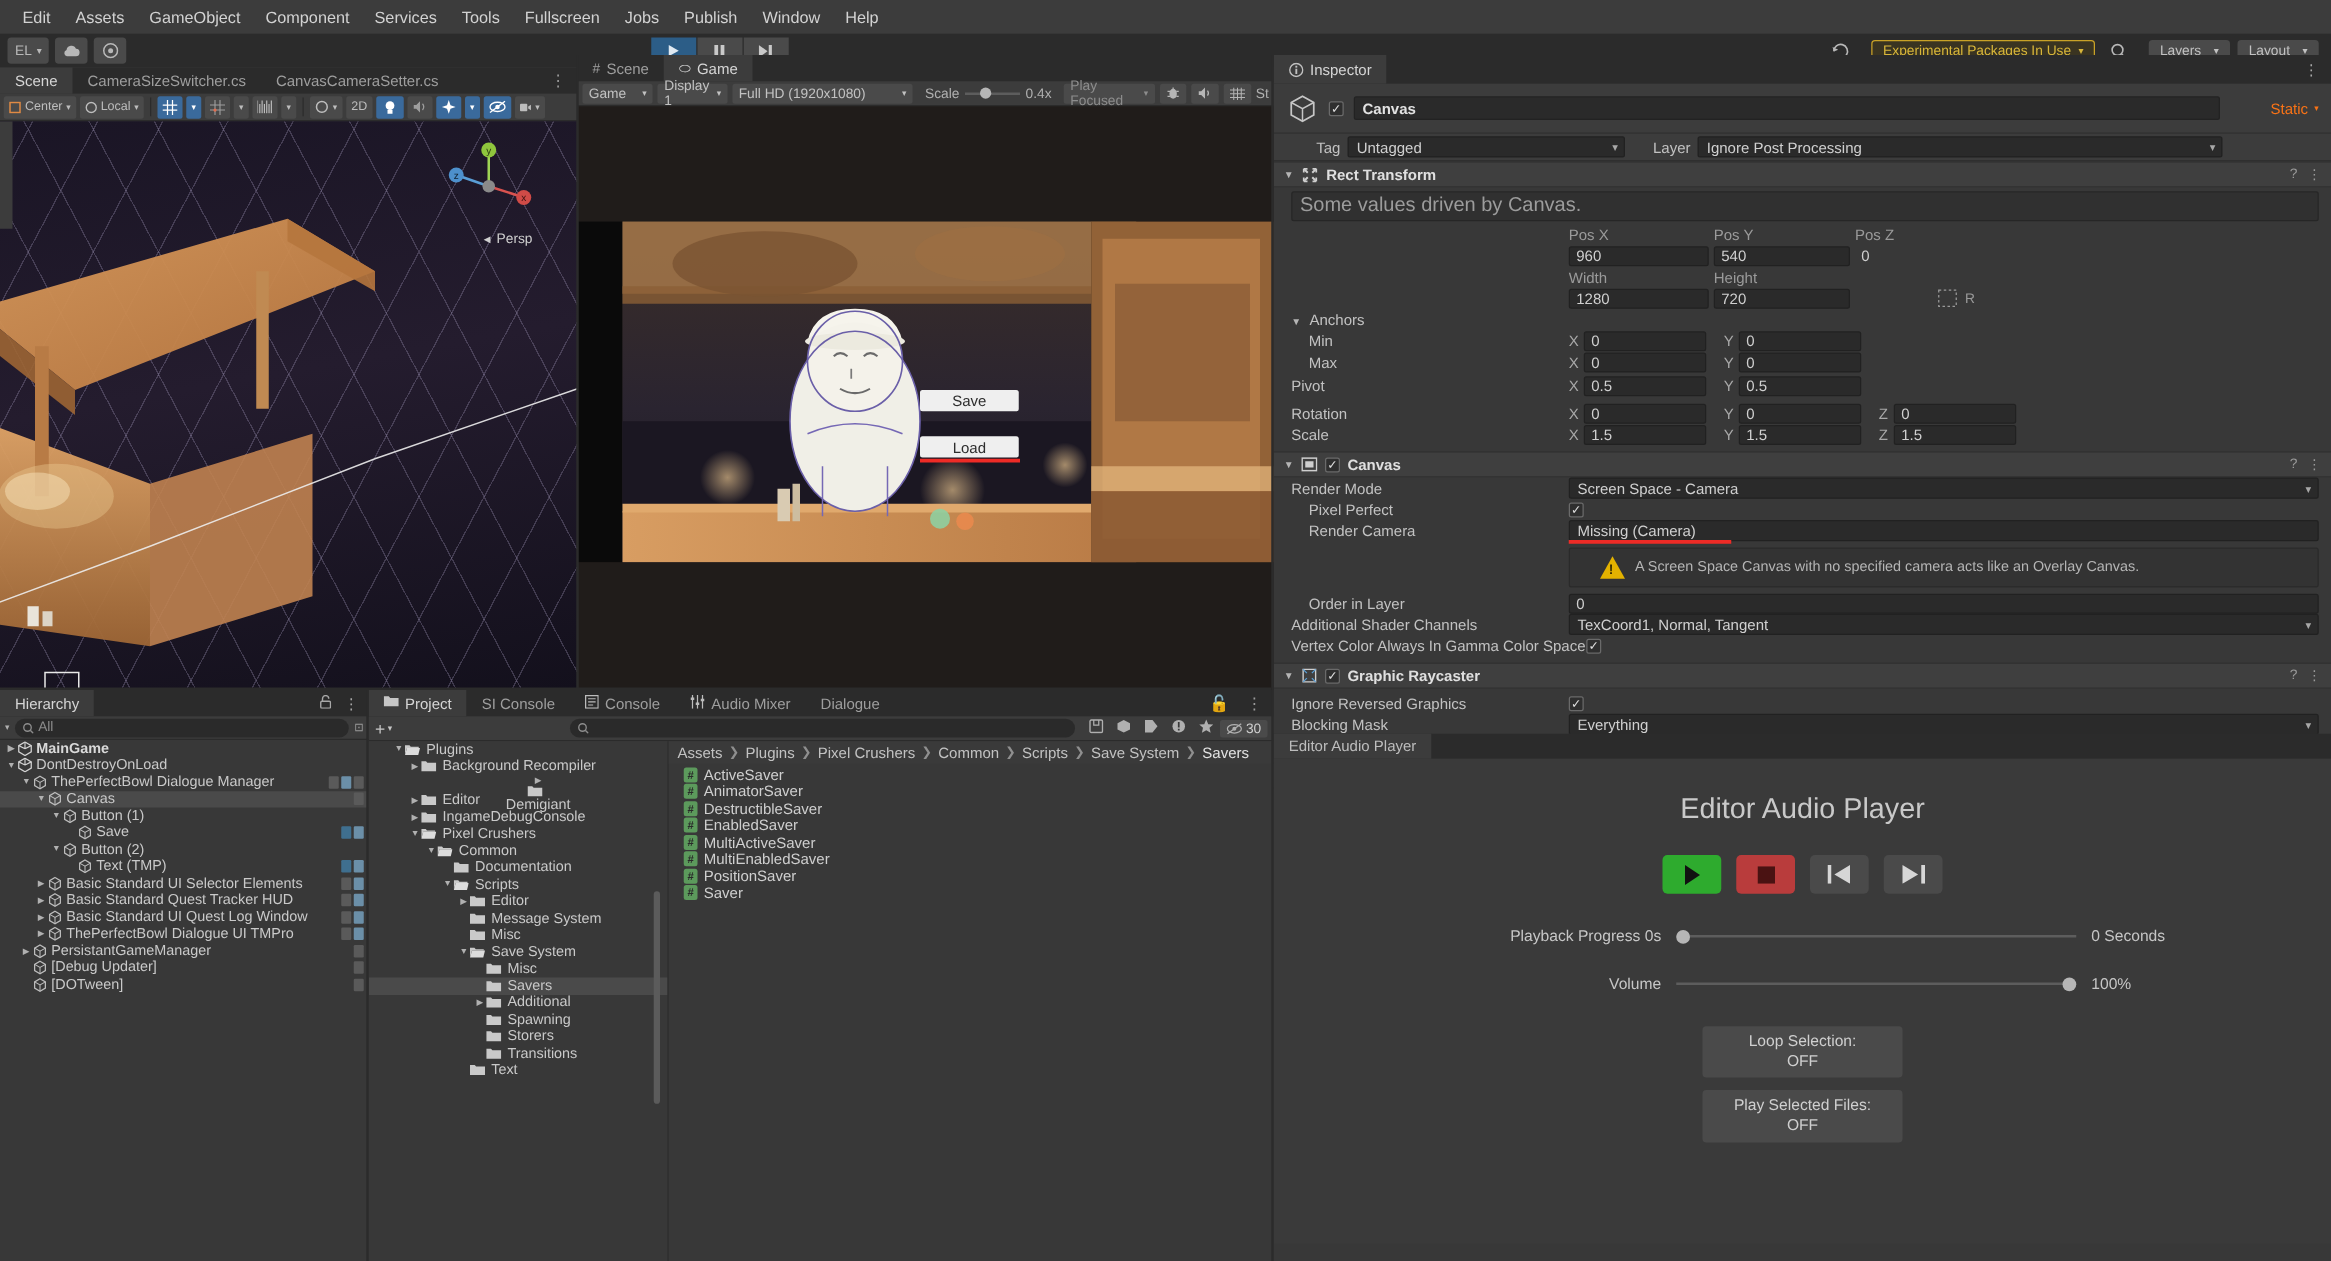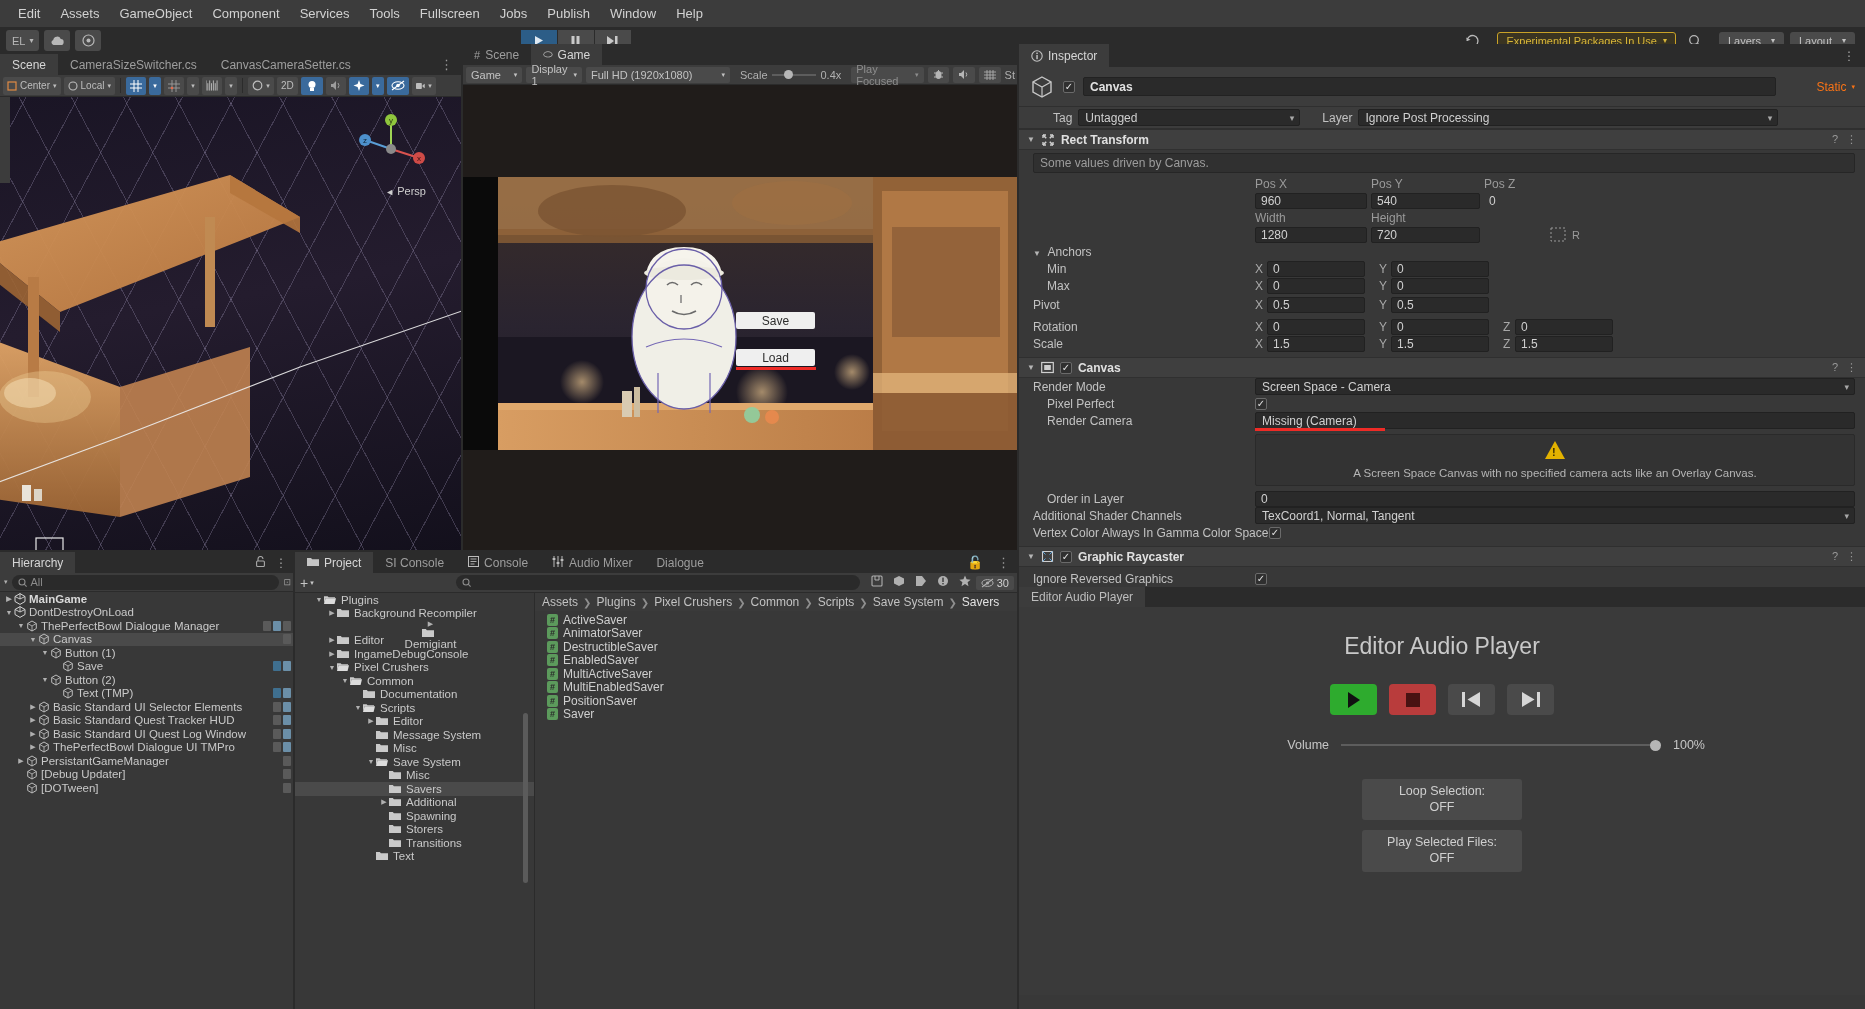--- a/index.html
+++ b/index.html
@@ -166,24 +166,24 @@
   .comp-right { margin-left:auto; display:flex; gap:8px; color:#9a9a9a; font-size:11px;}
   .prow { height:17px; display:flex; align-items:center; font-size:12px;
           color:#c2c2c2; padding-left:14px; }
   .pname { width:222px; flex:none; }
   .pname.ind { padding-left:14px; }
   .field { background:#2a2a2a; border:1px solid #212121; border-radius:2px;
            height:16px; display:flex; align-items:center; padding:0 5px;
            font-size:12px; color:#d0d0d0; }
   .axis { font-size:12px; color:#a8a8a8; width:12px; flex:none; }
   .infobox { background:#303030; border:1px solid #262626; border-radius:2px;
-             font-size:12px; color:#9c9c9c; padding:2px 6px; }
+             font-size:16px; color:#9c9c9c; padding:2px 6px; }
   .helpbox { background:#333; border:1px solid #2a2a2a; border-radius:2px;
              display:flex; align-items:center; gap:8px; padding:6px 24px;
-             font-size:11.5px; color:#b5b5b5;flex-direction:column; }
+             font-size:11.5px; color:#b5b5b5; }
   .warn-tri { width:0;height:0;border-left:10px solid transparent;
               border-right:10px solid transparent;border-bottom:18px solid #e3b200;
               position:relative; flex:none;}
   .warn-tri::after{content:'!';position:absolute;left:-3px;top:5px;font-size:11px;
               color:#3a2f00;font-weight:bold;}
   .redline { position:absolute; height:3px; background:#ee2b26; }
 
   
   #eap { position:absolute; left:1019px; top:587px; width:846px; height:408px;
          background:#3a3a3a; }
@@ -1403,20 +1403,28 @@
             </svg>
         </div>
         <div class="eapbtn" style="background:#4a4a4a;">
           <svg width="19" height="15" viewBox="0 0 19 15">
               <rect x="16" y="0" width="3" height="15" fill="#d6d6d6"></rect>
               <path d="M1 0l12.5 7.5L1 15z" fill="#d6d6d6"></path>
             </svg>
         </div>
       </div>
 
+      <div class="eap-row">
+        <span class="eap-rowlabel">Playback Progress 0s</span>
+        <div class="slider">
+          <div class="track"></div>
+            <div class="knob" style="left:0;"></div>
+        </div>
+        <span class="eap-val">0 Seconds</span>
+      </div>
 
       <div class="eap-row" style="margin-top:22px;">
         <span class="eap-rowlabel">Volume</span>
         <div class="slider">
           <div class="track"></div>
             <div class="knob" style="right:0;"></div>
         </div>
         <span class="eap-val">100%</span>
       </div>
 

